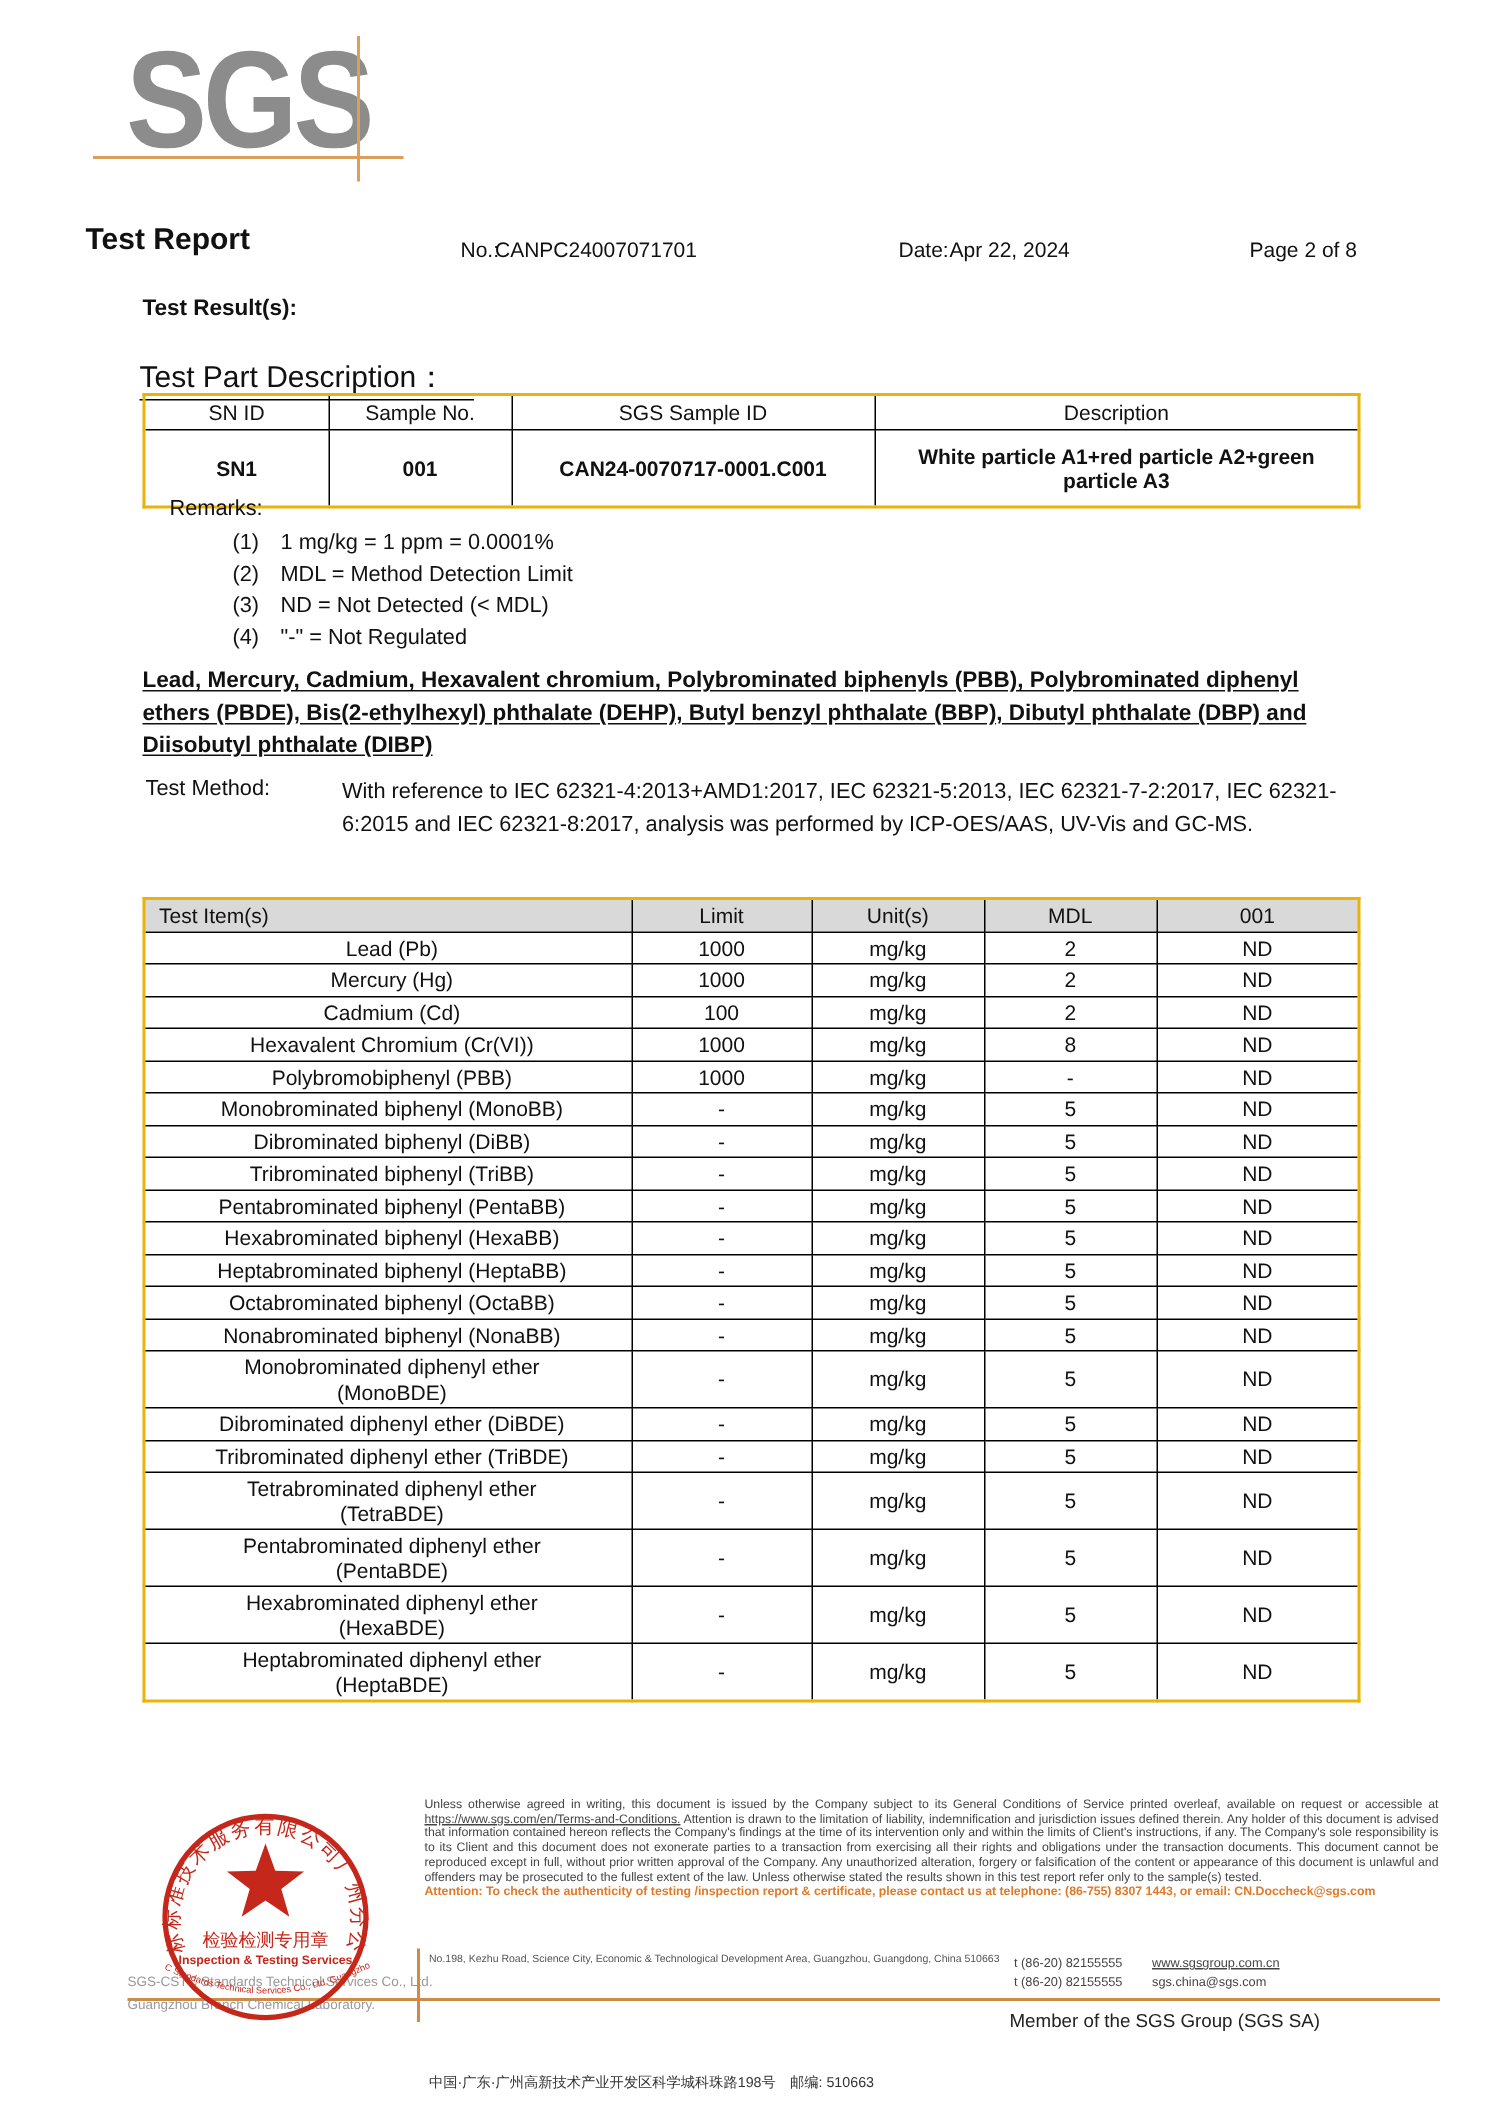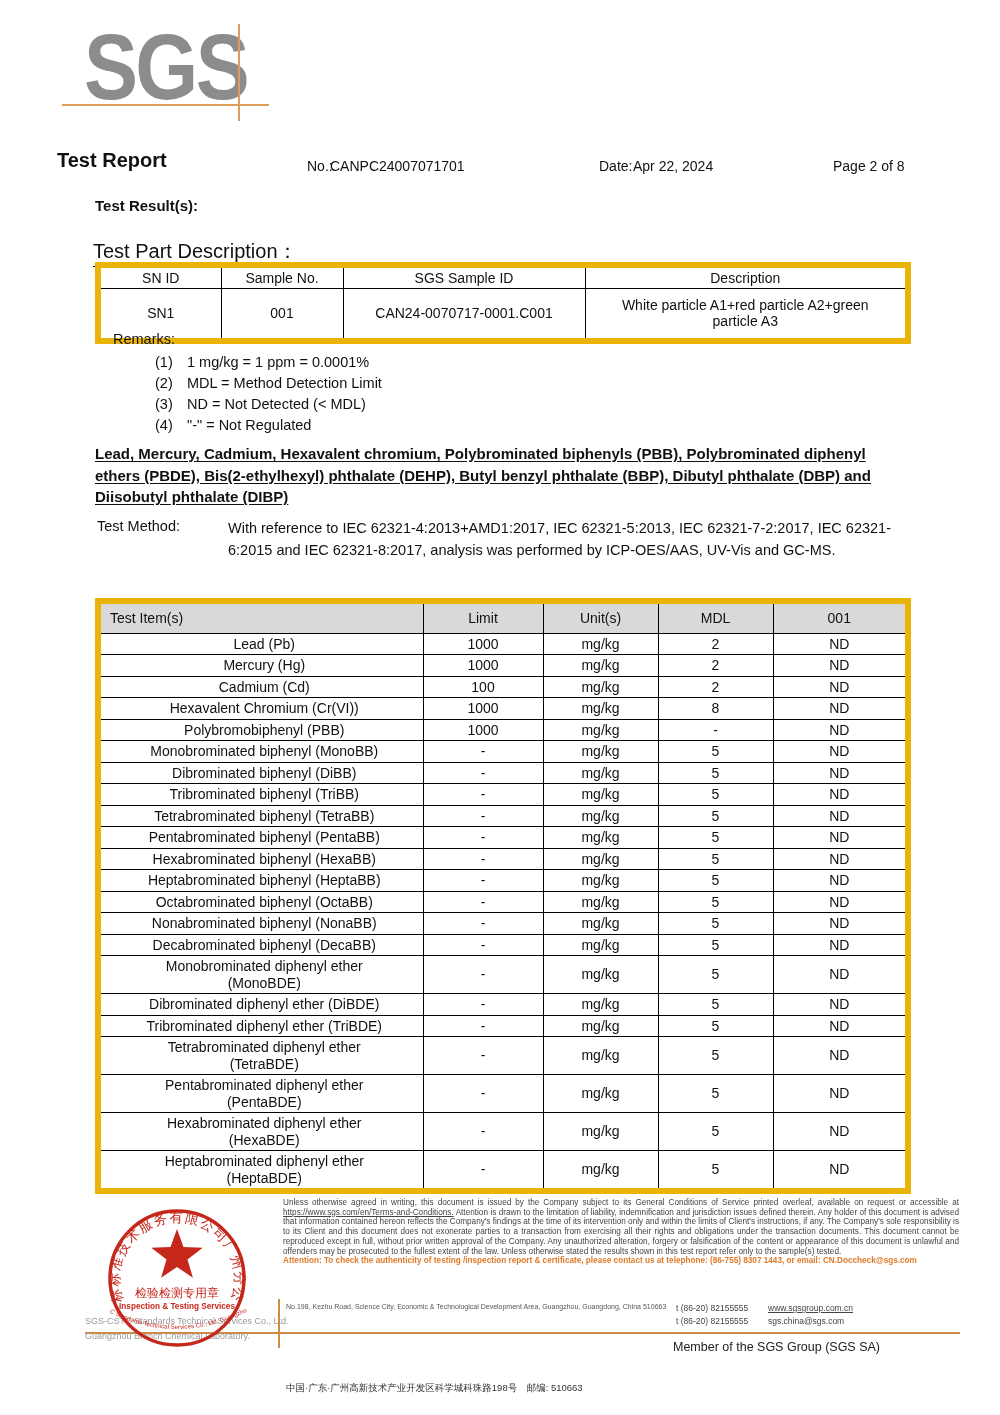--- a/index.html
+++ b/index.html
@@ -43,30 +43,30 @@
   .analytes-heading{
     left:95px;top:443px;width:800px;
     font-size:15px;font-weight:bold;line-height:21.5px;
     text-decoration:underline;text-underline-offset:2px;
   }
   .tm-label{left:97px;top:518px;font-size:14.5px;}
   .tm-text{left:228px;top:518px;width:680px;font-size:14.5px;line-height:21.5px;}
 
   
   table{border-collapse:collapse;table-layout:fixed;}
-  .doc-table{border:6px solid #eab308;}
+  .doc-table{border:2px solid #eab308;}
   .doc-table th,.doc-table td{
     border:1px solid #000;font-size:14px;font-weight:normal;
     text-align:center;vertical-align:middle;padding:2px 4px;
   }
   .sample-table{left:95px;top:262px;width:810px;}
   .sample-table th{height:23px;}
-  .sample-table td{height:52px;}
+  .sample-table td{height:52px;font-weight:bold;}
   .results-table{left:95px;top:598px;width:810px;}
-  .results-table th{height:32px;background:var(--table-header-bg);}
+  .results-table th{height:22px;background:var(--table-header-bg);}
   .results-table th:first-child{text-align:left;padding-left:9px;}
   .results-table td{line-height:16.5px;height:21px;}
   .results-table td.col-item{text-align:center;padding-left:9px;white-space:pre-line;}
   .pre{white-space:pre-line;}
 
   
   .legal-block{
     left:283px;top:1198px;width:676px;
     font-size:8.2px;line-height:9.7px;color:#444;
     text-align:justify;font-weight:500;
@@ -214,27 +214,20 @@
         <td>ND</td>
       </tr>
       <tr>
         <td class="col-item">Tribrominated biphenyl (TriBB)</td>
         <td>-</td>
         <td>mg/kg</td>
         <td>5</td>
         <td>ND</td>
       </tr>
       <tr>
-        <td class="col-item">Tetrabrominated biphenyl (TetraBB)</td>
-        <td>-</td>
-        <td>mg/kg</td>
-        <td>5</td>
-        <td>ND</td>
-      </tr>
-      <tr>
         <td class="col-item">Pentabrominated biphenyl (PentaBB)</td>
         <td>-</td>
         <td>mg/kg</td>
         <td>5</td>
         <td>ND</td>
       </tr>
       <tr>
         <td class="col-item">Hexabrominated biphenyl (HexaBB)</td>
         <td>-</td>
         <td>mg/kg</td>
@@ -250,27 +243,20 @@
       </tr>
       <tr>
         <td class="col-item">Octabrominated biphenyl (OctaBB)</td>
         <td>-</td>
         <td>mg/kg</td>
         <td>5</td>
         <td>ND</td>
       </tr>
       <tr>
         <td class="col-item">Nonabrominated biphenyl (NonaBB)</td>
-        <td>-</td>
-        <td>mg/kg</td>
-        <td>5</td>
-        <td>ND</td>
-      </tr>
-      <tr>
-        <td class="col-item">Decabrominated biphenyl (DecaBB)</td>
         <td>-</td>
         <td>mg/kg</td>
         <td>5</td>
         <td>ND</td>
       </tr>
       <tr>
         <td class="col-item">Monobrominated diphenyl ether
 (MonoBDE)</td>
         <td>-</td>
         <td>mg/kg</td>

